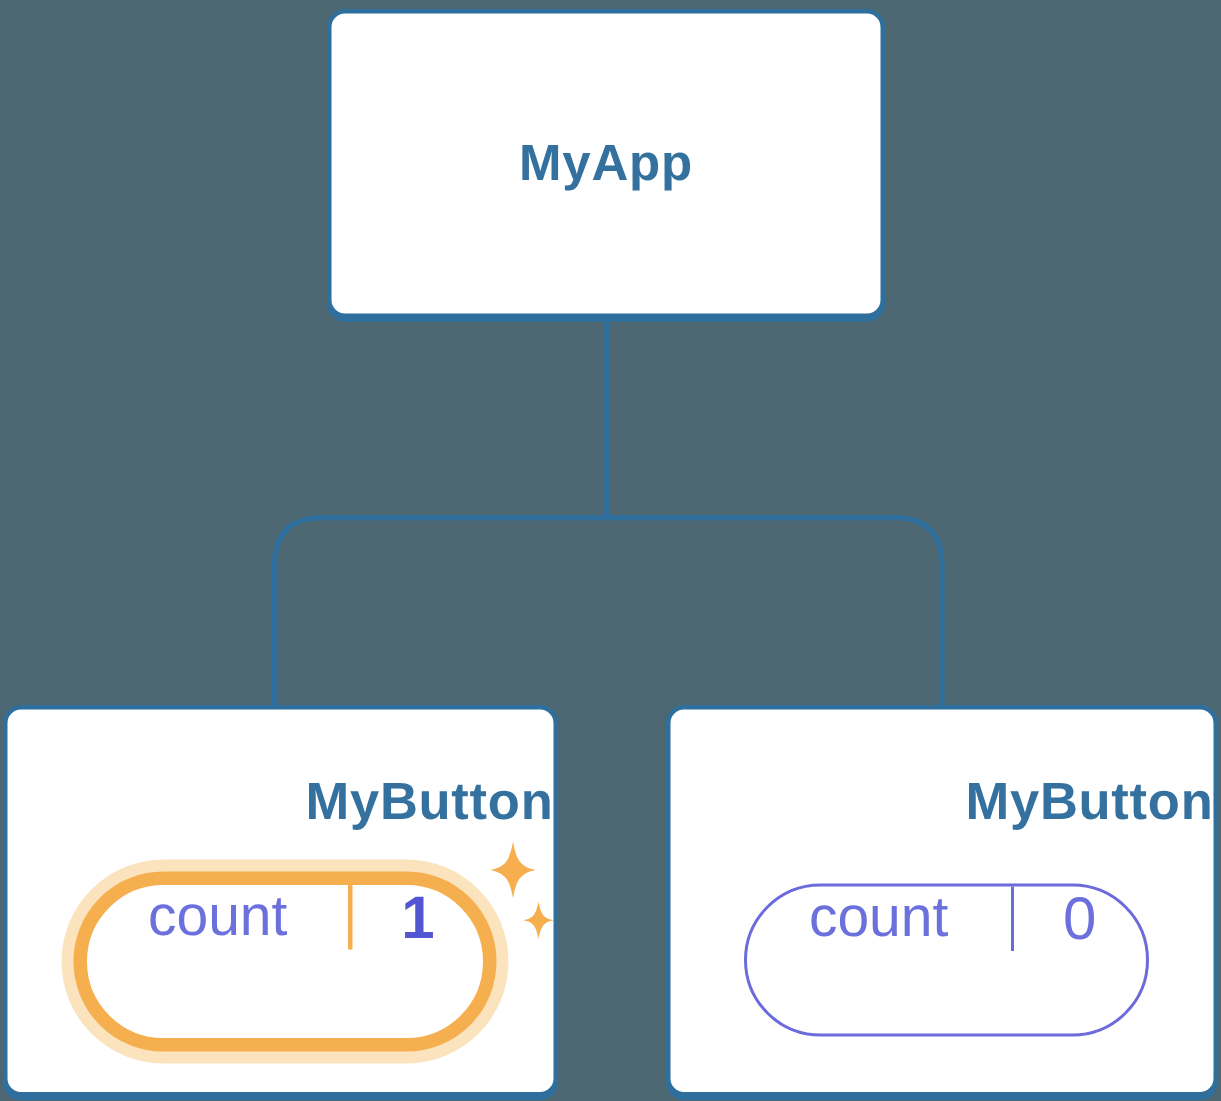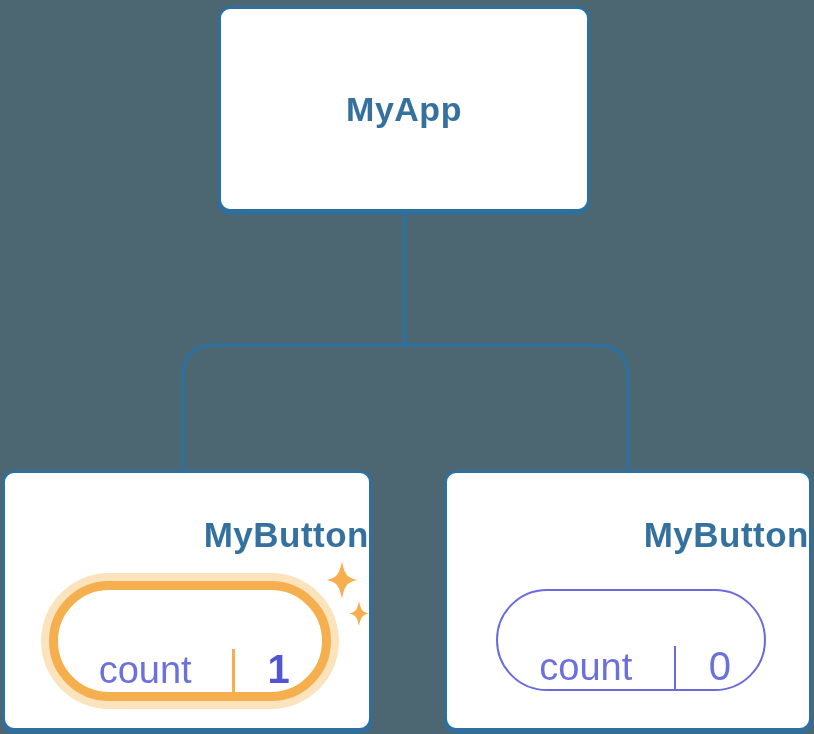--- a/index.html
+++ b/index.html
@@ -52,21 +52,21 @@
     top: 42px;
     text-align: right;
     font-size: 35px;
     font-weight: 700;
     letter-spacing: 0.5px;
     color: var(--text-blue, #35719E);
   }
   .pill {
     position: absolute;
     display: flex;
-    align-items: flex-end;
+    align-items: flex-start;
     background: #FFFFFF;
     box-sizing: border-box;
   }
   .pill-highlight {
     left: 44px; top: 108px;
     width: 282px; height: 120px;
     border: 9px solid var(--orange, #F6AF4F);
     border-radius: 60px;
     box-shadow: 0 0 0 8px var(--orange-glow, #FBE3BD);
   }

